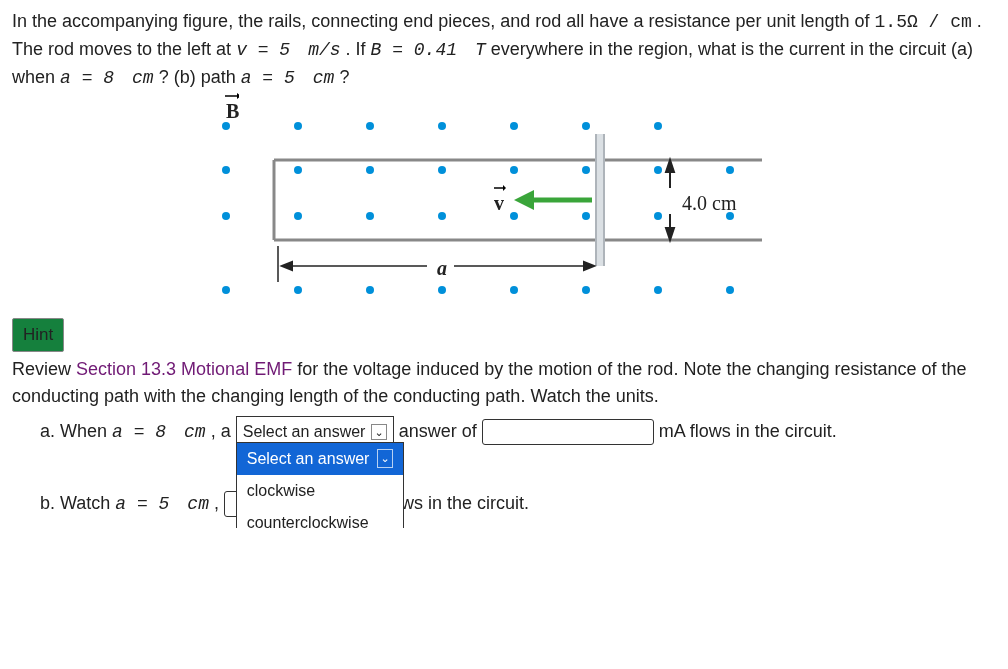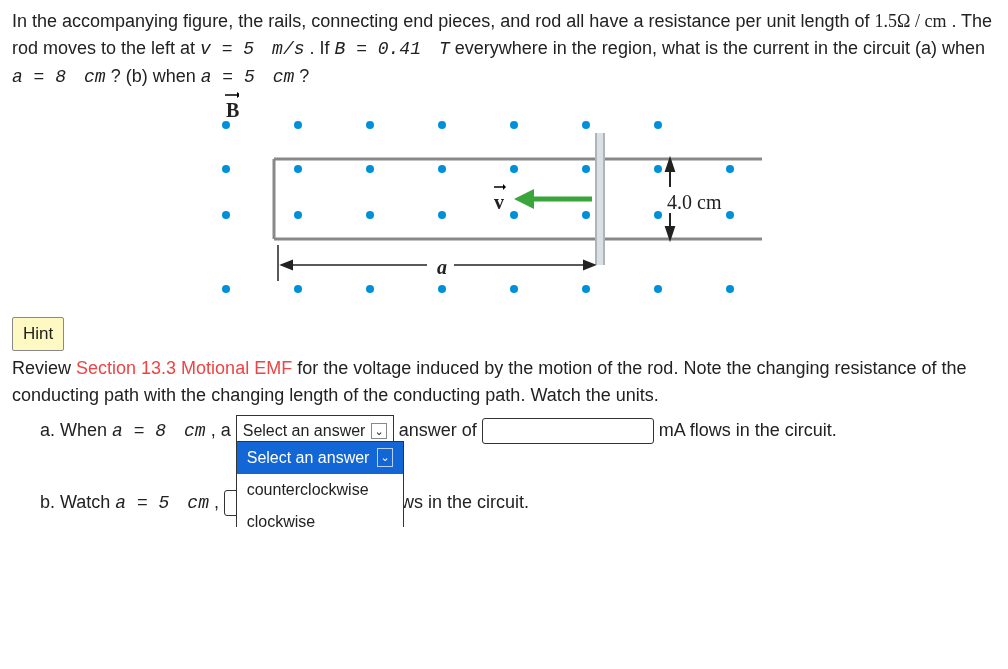--- a/index.html
+++ b/index.html
@@ -5,43 +5,43 @@
   body {
     font-family: Arial, Helvetica, sans-serif;
     font-size: 18px;
     color: #222;
     margin: 0;
     padding: 8px 12px;
     width: 1008px;
     box-sizing: border-box;
     line-height: 1.5;
   }
-  .math { font-family: Liberation Serif, serif; }
+  .math { font-family: Liberation Mono, monospace; }
   .mathvar { font-family: Liberation Mono, monospace; font-style: italic; }
   .figure {
     margin: 6px 0 10px 210px;
     position: relative;
     width: 560px;
     height: 210px;
   }
   .dot {
     position: absolute;
     width: 8px; height: 8px;
     background: #0090da;
     border-radius: 50%;
   }
   .hint-btn {
     display: inline-block;
     border: 1px solid #888;
     padding: 3px 10px;
     font-size: 17px;
-    background: #fef9c3;
+    background: #15803d;
     border-radius: 2px;
   }
-  .link { color: #ef4444; }
+  .link { color: #701a75; }
   .question-row {
     margin: 6px 0 2px 28px;
   }
   .select-wrap {
     position: relative;
     display: inline-block;
     vertical-align: middle;
   }
   .select-closed {
     border: 1px solid #333;
@@ -100,21 +100,21 @@
 
 <div>
   <span>In the accompanying figure, the rails, connecting end pieces, and rod all have a resistance per unit length of </span>
   <span class="math">1.5Ω / cm</span>
   <span>. The rod moves to the left at </span>
   <span class="mathvar">v = 5 m/s</span>
   <span>. If </span>
   <span class="mathvar">B = 0.41 T</span>
   <span> everywhere in the region, what is the current in the circuit (a) when </span>
   <span class="mathvar">a = 8 cm</span>
-  <span>? (b) when </span>
+  <span>? (b) path </span>
   <span class="mathvar">a = 5 cm</span>
   <span>?</span>
 </div>
 
 <div class="figure">
 
   <div class="figlabel" style="left:4px; top:-2px; font-weight:bold; font-style:normal;">
     <span>B</span>
     <svg width="14" height="6" style="position:absolute; left:-1px; top:-3px;">
         <line x1="0" y1="3" x2="12" y2="3" stroke="#000" stroke-width="1.5"></line>
@@ -125,21 +125,21 @@
   <div class="figlabel" style="left:272px; top:90px; font-weight:bold;">
     <span>v</span>
     <svg width="12" height="6" style="position:absolute; left:0px; top:-3px;">
         <line x1="0" y1="3" x2="9" y2="3" stroke="#000" stroke-width="1.5"></line>
         <polygon points="9,0 9,6 12,3" fill="#000"></polygon>
       </svg>
   </div>
 
   <div class="figlabel" style="left:215px; top:155px; font-style:italic; font-weight:bold;">a</div>
 
-  <div class="figlabel" style="left:445px; top:90px; font-style:normal;">4.0 cm</div>
+  <div class="figlabel" style="left:460px; top:90px; font-style:normal;">4.0 cm</div>
 
   <svg width="560" height="210" style="position:absolute; left:0; top:0;">
 
     <line class="rail" x1="52" y1="62" x2="540" y2="62"></line>
     <line class="rail" x1="52" y1="142" x2="540" y2="142"></line>
     <line class="rail" x1="52" y1="62" x2="52" y2="142"></line>
 
     <line class="rod1" x1="378" y1="36" x2="378" y2="168"></line>
     <line class="rod2" x1="378" y1="36" x2="378" y2="168"></line>
 
@@ -205,22 +205,22 @@
   <span class="select-wrap">
     <span class="select-closed">
       <span>Select an answer</span>
       <span class="select-caret">⌄</span>
     </span>
     <div class="dropdown" style="top:26px;">
       <div class="opt sel">
         <span>Select an answer</span>
         <span style="border:1px solid rgba(255,255,255,.7); font-size:11px; padding:0 2px;">⌄</span>
       </div>
+      <div class="opt">clockwise</div>
       <div class="opt">counterclockwise</div>
-      <div class="opt">clockwise</div>
     </div>
   </span>
   <span> answer of </span>
   <span class="text-input"></span>
   <span> mA flows in the circuit.</span>
 </div>
 
 <div class="question-row" style="margin-top:42px;">
   <span>b. Watch </span>
   <span class="mathvar">a = 5 cm</span>

